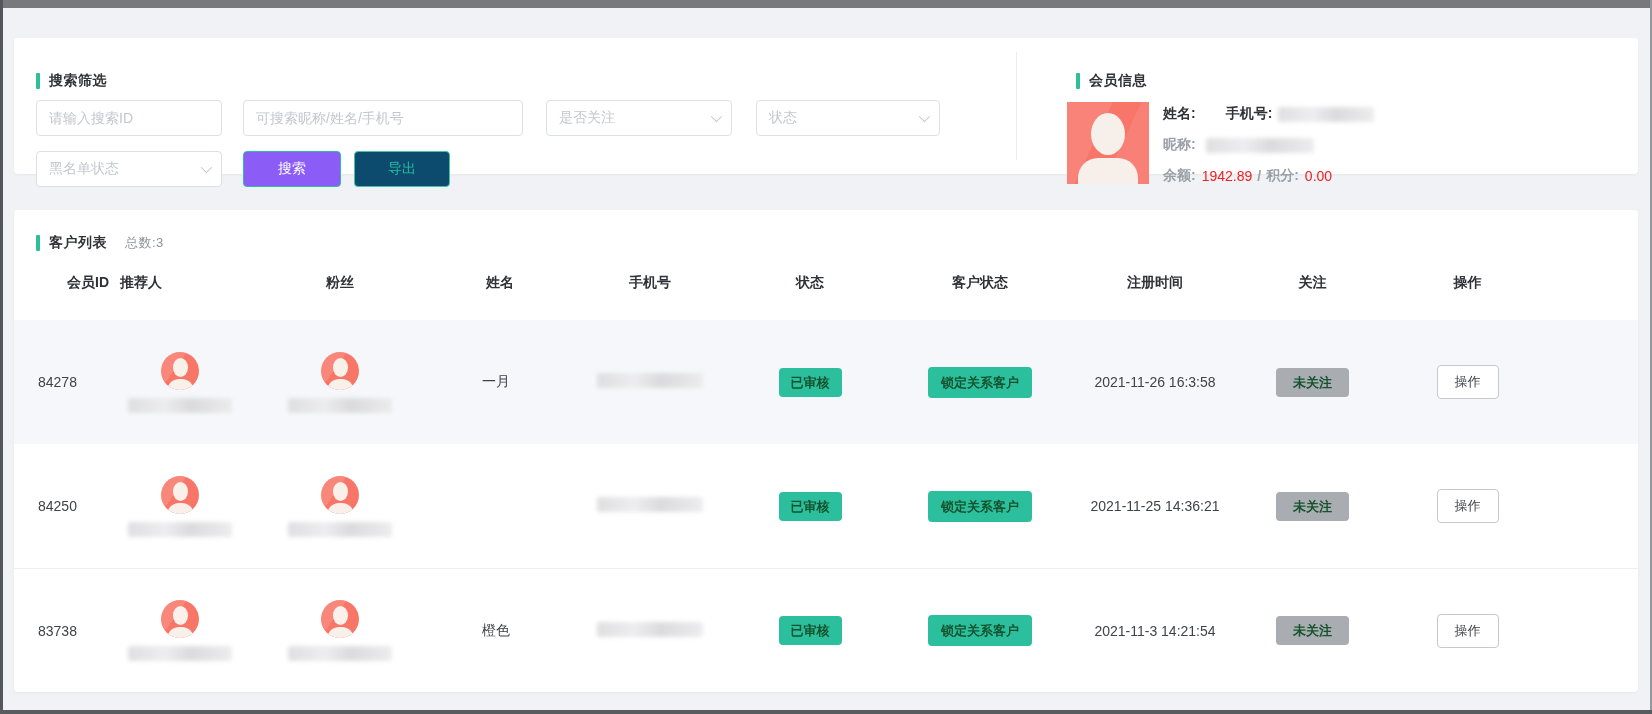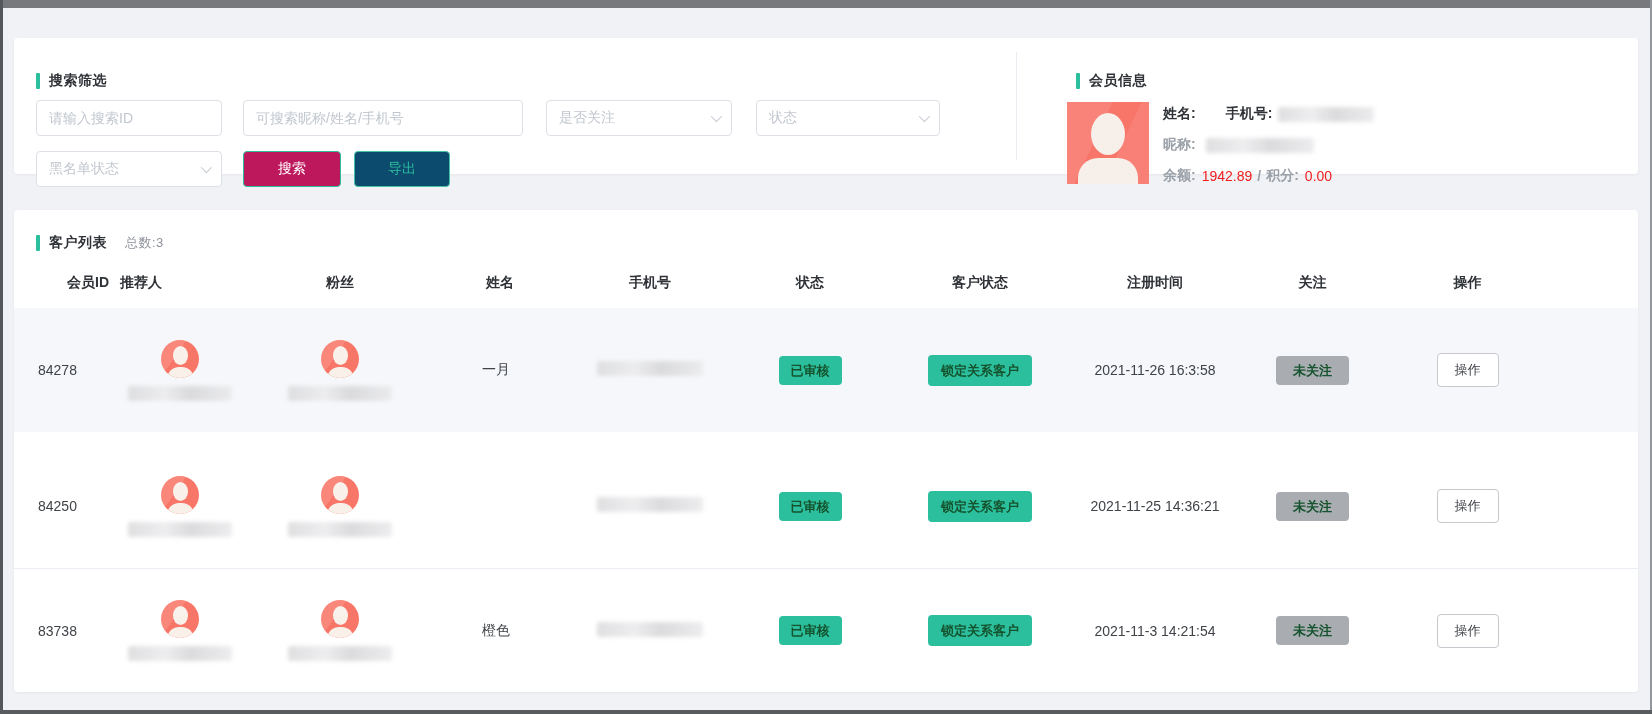--- a/index.html
+++ b/index.html
@@ -40,21 +40,21 @@
   .t-input::placeholder { color:#c2c7cf; opacity:1; }
   .t-select { display:flex; align-items:center; justify-content:space-between; cursor:pointer; }
   .t-select .ph { color:#c2c7cf; }
   .chev {
     width:8px; height:8px; border-right:1.5px solid #c2c7cf; border-bottom:1.5px solid #c2c7cf;
     transform:rotate(45deg) translateY(-2px); margin-left:8px; flex:none;
   }
   .btn { position:absolute; height:36px; border-radius:4px; font-size:14px; cursor:pointer;
          display:flex; align-items:center; justify-content:center;
          font-family:"Liberation Sans","DejaVu Sans",sans-serif; }
-  .btn-primary { background:#be185d; border:1px solid #2cbf9e; color:#ffffff; }
+  .btn-primary { background:#8b5cf6; border:1px solid #2cbf9e; color:#ffffff; }
   .btn-plain   { background:#0c4a6e; border:1px solid #43c3a6; color:#2bbf9d; }
 
   .v-divider { position:absolute; left:1002px; top:14px; bottom:14px; width:1px; background:#e9ecf0; }
 
   
   .m-avatar {
     position:absolute; left:1053px; top:64px; width:82px; height:82px;
     background:#f8756a; overflow:hidden;
   }
   .m-avatar .shine { position:absolute; inset:0;
@@ -84,21 +84,21 @@
   }
   .thead { position:absolute; left:0; right:0; top:54px; height:38px;
     font-size:14px; font-weight:bold; color:#2f3237; }
   .th { text-align:center; }
   .th.al { text-align:left; padding-left:8px;margin-left:29px; }
   .th.al2 { text-align:left; padding-left:10px; }
 
   .trow { position:absolute; left:0; right:0; height:124px; font-size:14px; color:#3f4348; }
   .trow.striped { background:#f5f7fa; }
   .trow.bordered { border-top:1px solid #ebeef5; }
-  .r1 { top:98px; } .r2 { top:234px; } .r3 { top:358px; }
+  .r1 { top:110px; } .r2 { top:234px; } .r3 { top:358px; }
   .td { text-align:center; }
   .td.al { text-align:left; padding-left:8px; }
 
   .avatar-cell { display:flex; flex-direction:column; align-items:center; }
   .c-avatar { position:relative; width:38px; height:38px; border-radius:50%;
     background:#f87668; overflow:hidden; flex:none; }
   .c-avatar .head { position:absolute; left:12px; top:6px; width:15px; height:19px;
     background:#f8f0e9; border-radius:50%; }
   .c-avatar .bodyp { position:absolute; left:6px; top:27px; width:27px; height:16px;
     background:#f8f0e9; border-radius:12px 12px 0 0; }

